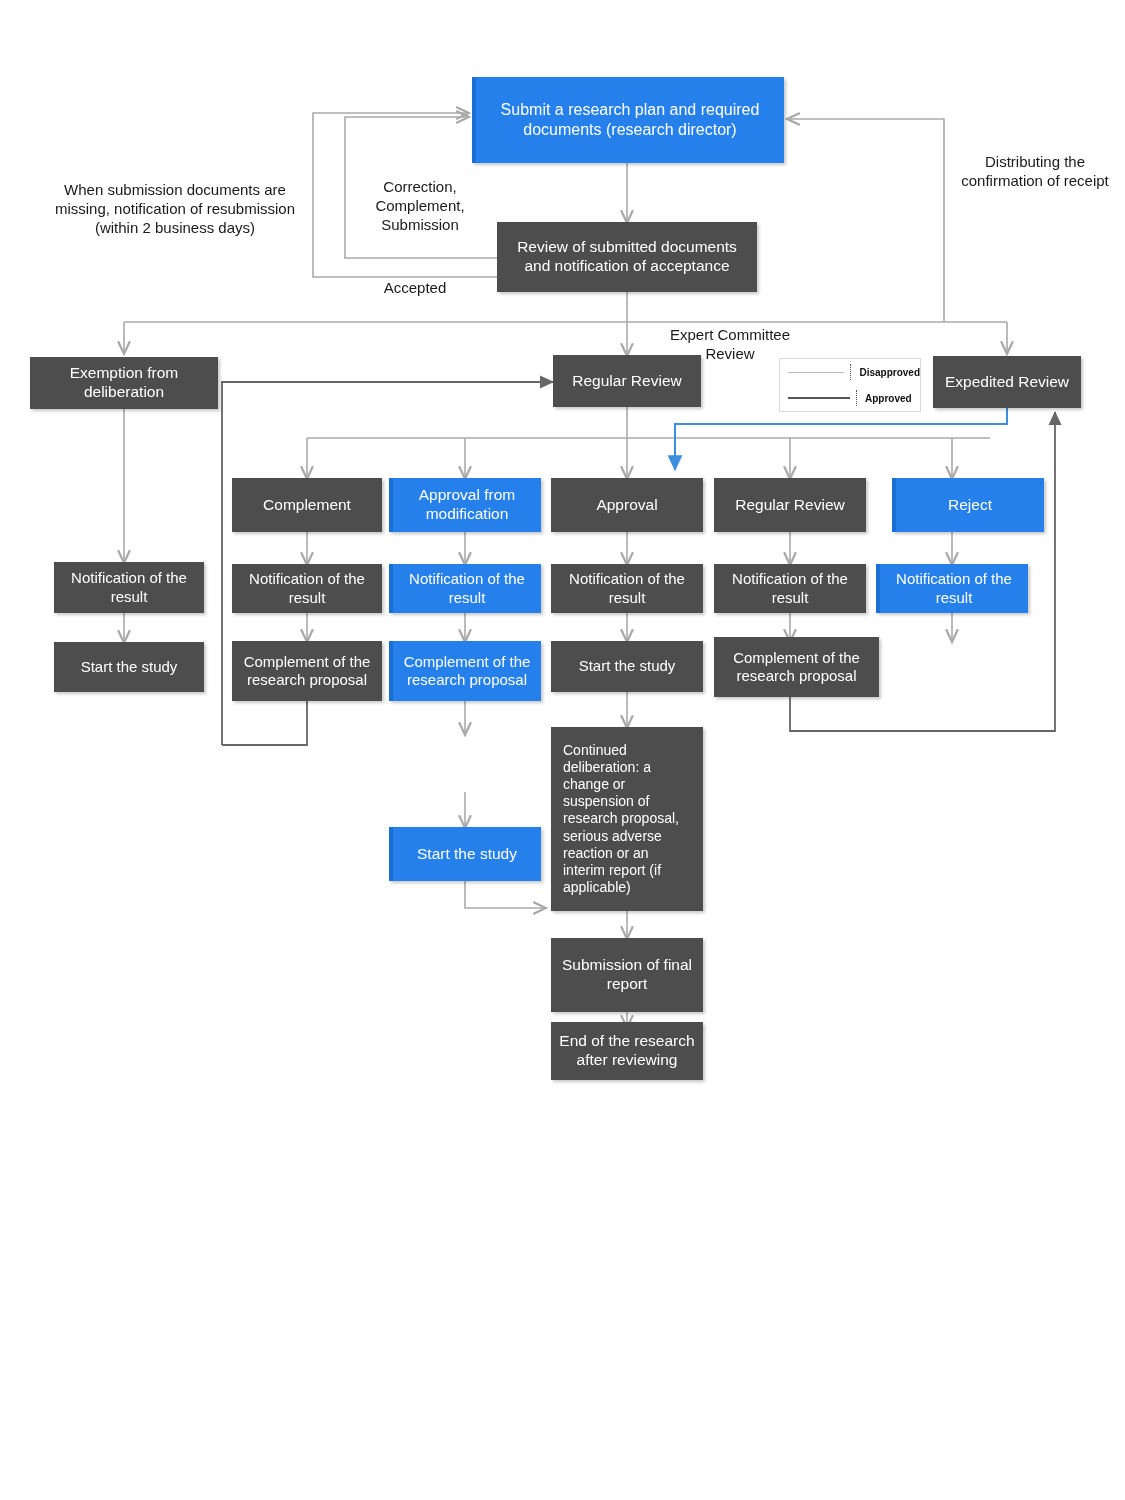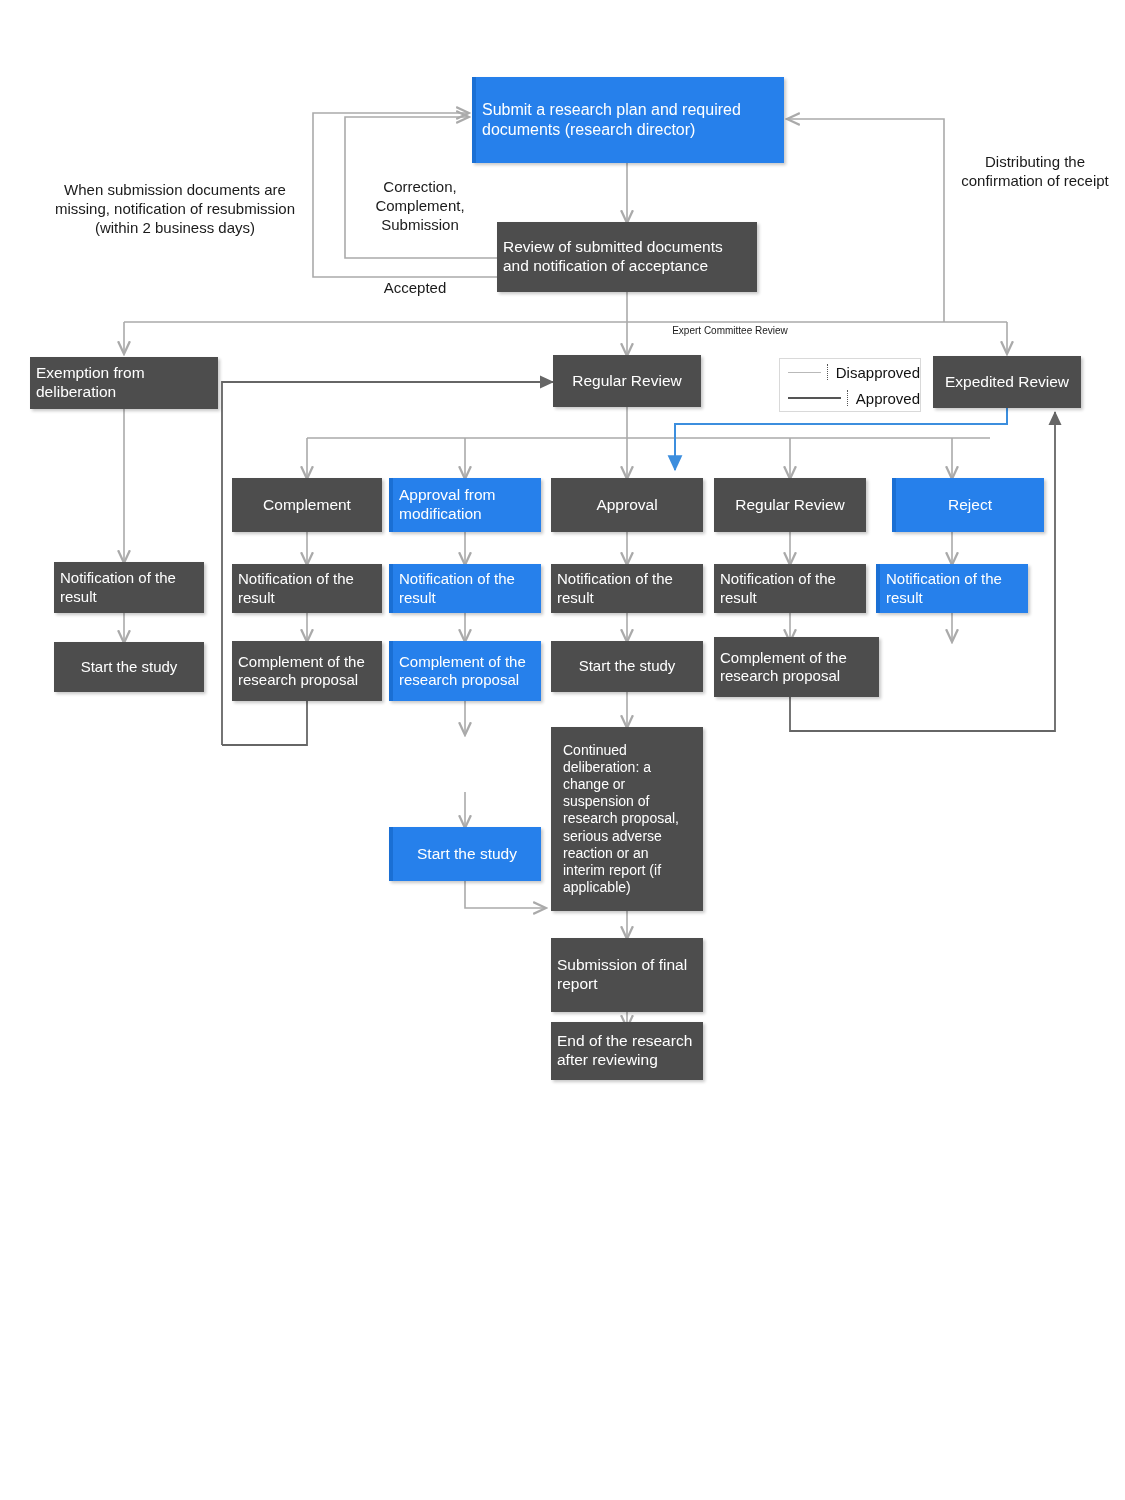--- a/index.html
+++ b/index.html
@@ -1,28 +1,28 @@
 <!DOCTYPE html>
 <html><head>
 <meta charset="utf-8">
 <style>
   html,body{margin:0;padding:0;background:#ffffff;}
   body{width:1125px;height:1500px;font-family:"Liberation Sans",sans-serif;position:relative;overflow:hidden;}
   #stage{position:absolute;left:0;top:0;width:1125px;height:1500px;}
   svg.conn{position:absolute;left:0;top:0;width:1125px;height:1500px;pointer-events:none;}
   .node{position:absolute;box-sizing:border-box;display:flex;align-items:center;justify-content:center;
-        text-align:left;color:#ffffff;line-height:1.22;padding:4px 6px;}
+        text-align:center;color:#ffffff;line-height:1.22;padding:4px 6px;}
   .gray{background:#4d4d4d;box-shadow:2px 2px 3px rgba(0,0,0,0.22);}
   .blue{background:#2680eb;box-shadow:2px 2px 3px rgba(0,0,0,0.22);border-left:4px solid #1a6fd4;}
   .lbl{position:absolute;color:#1a1a1a;text-align:center;line-height:1.28;}
   .legend{position:absolute;background:#ffffff;border:1px solid #d9d9d9;box-sizing:border-box;}
   .legend-row{display:flex;align-items:center;height:50%;padding-left:8px;}
   .legend-line{width:62px;height:0;margin-right:6px;}
   .legend-sep{width:0;border-left:1px dotted #555;height:16px;margin-right:8px;}
-  .legend-txt{font-size:15px;font-weight:normal;color:#111;}
+  .legend-txt{font-size:10px;font-weight:bold;color:#111;}
 </style>
 </head>
 <body>
 
 <div id="stage">
 
   <svg class="conn" viewBox="0 0 1125 1500">
     <defs>
       <marker id="ahL" markerWidth="9" markerHeight="9" refX="7.4" refY="4.5" orient="auto">
         <path d="M0,0.8 L8,4.5 L0,8.2" fill="none" stroke="#aaaaaa" stroke-width="1.4"></path>
@@ -104,21 +104,21 @@
   <div class="node gray" style="left:497px;top:222px;width:260px;height:70px;font-size:15.5px;">Review of submitted documents and notification of acceptance</div>
 
   <div class="lbl" style="left:45px;top:180px;width:260px;font-size:15px;">When submission documents are missing, notification of resubmission (within 2 business days)</div>
 
   <div class="lbl" style="left:355px;top:177px;width:130px;font-size:15px;">Correction, Complement, Submission</div>
 
   <div class="lbl" style="left:355px;top:278px;width:120px;font-size:15px;">Accepted</div>
 
   <div class="lbl" style="left:960px;top:152px;width:150px;font-size:15px;">Distributing the confirmation of receipt</div>
 
-  <div class="lbl" style="left:655px;top:325px;width:150px;font-size:10px;">Expert Committee Review</div>
+  <div class="lbl" style="left:655px;top:325px;width:150px;font-size:15px;">Expert Committee Review</div>
 
   <div class="node gray" style="left:30px;top:357px;width:188px;height:52px;font-size:15.5px;">Exemption from deliberation</div>
 
   <div class="node gray" style="left:553px;top:355px;width:148px;height:52px;font-size:15.5px;">Regular Review</div>
 
   <div class="node gray" style="left:933px;top:356px;width:148px;height:52px;font-size:15.5px;">Expedited Review</div>
 
   <div class="legend" style="left:779px;top:358px;width:142px;height:54px;">
     <div class="legend-row">
       <span class="legend-line" style="border-top:1.5px solid #b9b9b9;"></span>

